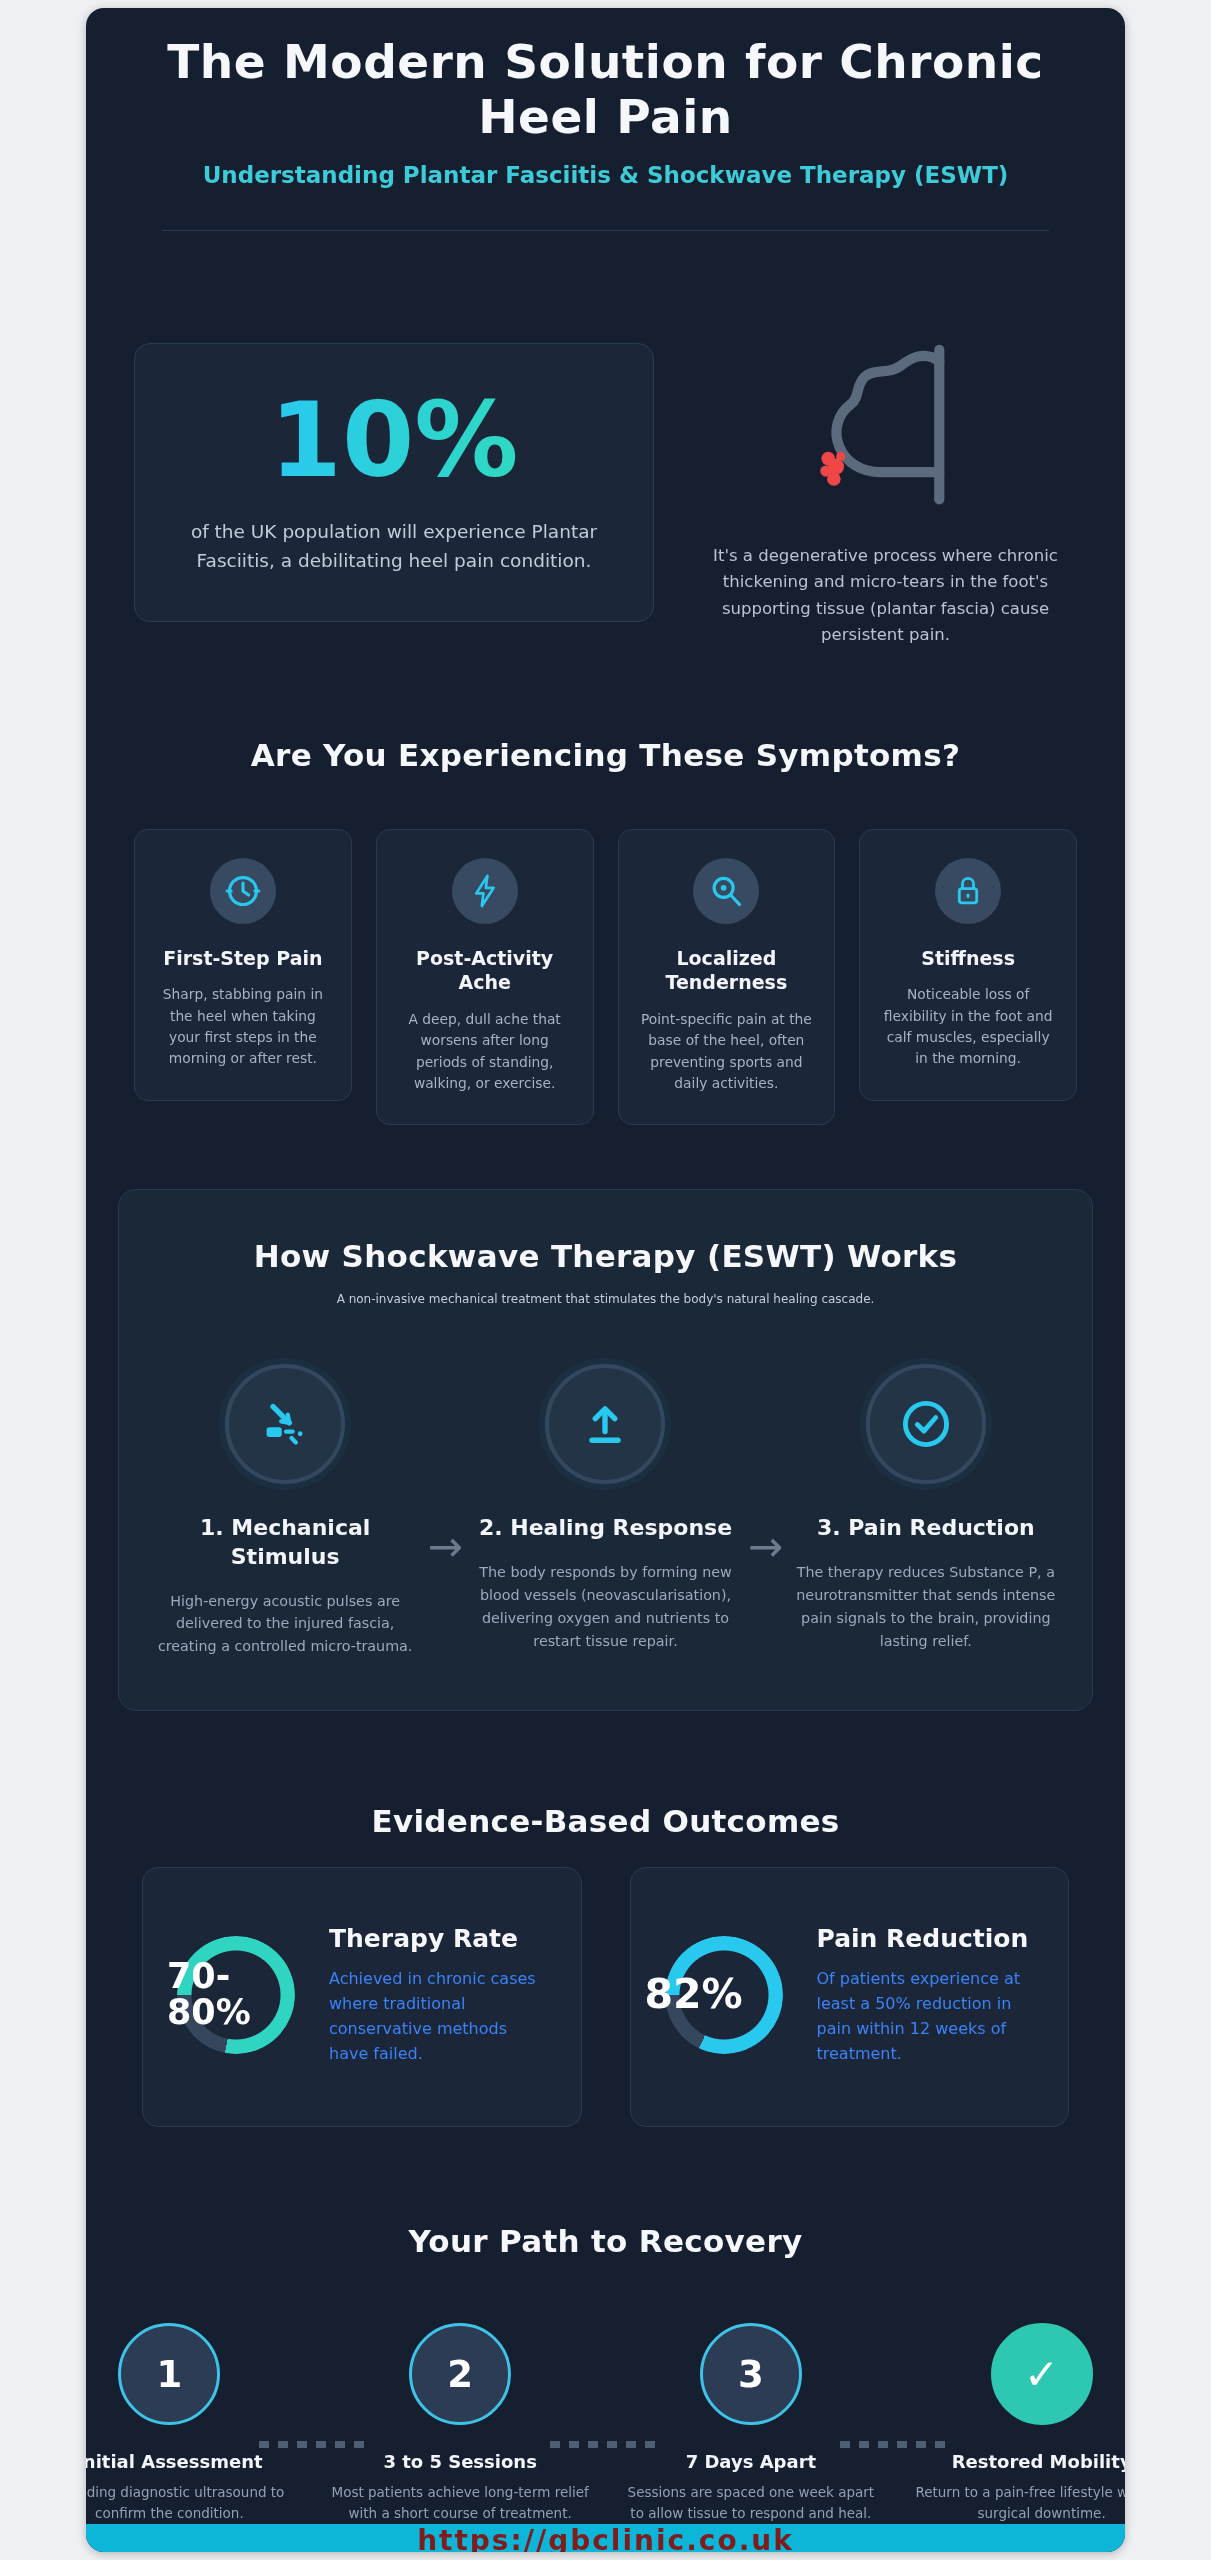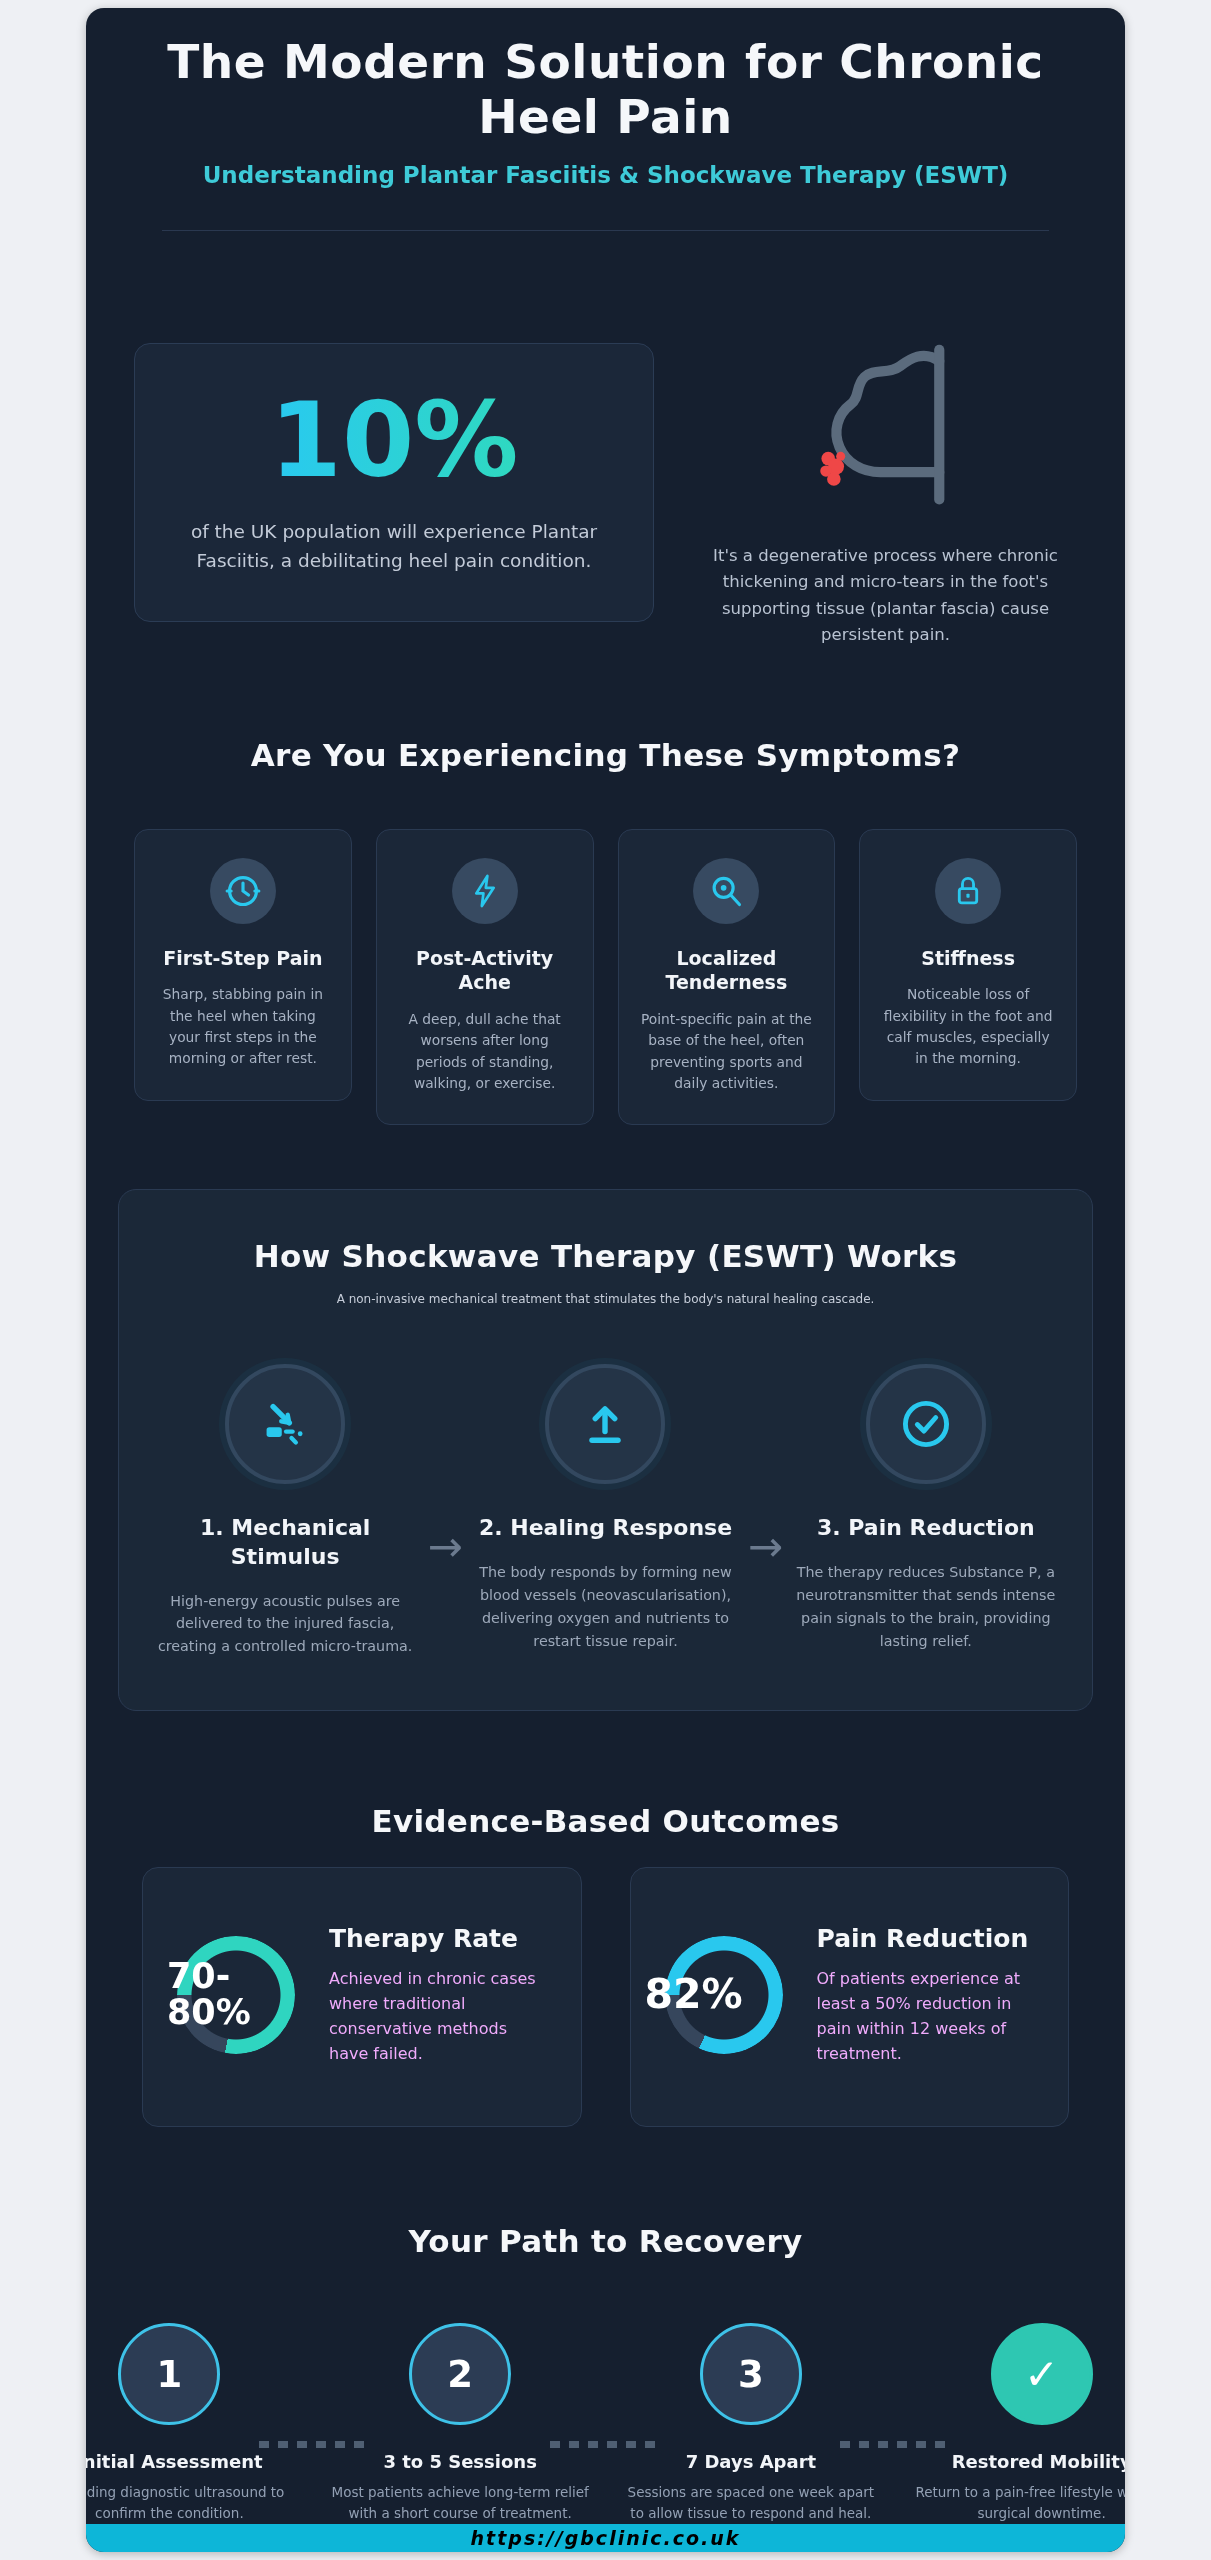--- a/index.html
+++ b/index.html
@@ -44,37 +44,37 @@
   .outcome-card{flex:1;background:#1b2738;border:1px solid #2a3a52;border-radius:16px;padding:56px 34px 60px;
                 display:flex;align-items:center;gap:34px;}
   .ring-wrap{position:relative;width:118px;height:118px;flex-shrink:0;}
   .ring{position:absolute;inset:0;border-radius:50%;
         -webkit-mask:radial-gradient(farthest-side,transparent calc(100% - 15px),#000 calc(100% - 14px));
         mask:radial-gradient(farthest-side,transparent calc(100% - 15px),#000 calc(100% - 14px));}
   .ring-label{position:absolute;top:50%;transform:translateY(-50%);color:#fff;font-weight:800;line-height:1.02;}
   .ring-label.two-line{left:-10px;font-size:35px;}
   .ring-label.one-line{left:-20px;font-size:41px;}
   .outcome-title{color:#f5f7fa;font-size:25px;font-weight:800;}
-  .outcome-text{color:#f0abfc;font-size:16px;line-height:1.55;margin-top:14px;}
+  .outcome-text{color:#3b82f6;font-size:16px;line-height:1.55;margin-top:14px;}
   
   .recovery-heading{margin-top:96px;}
   .path-row{position:relative;display:flex;margin:64px -62px 0;}
   .path-step{flex:1;text-align:center;padding:0 14px;}
   .path-circle{width:96px;height:96px;border-radius:50%;background:#2c3c54;border:3px solid #3ec2e8;
                margin:0 auto;display:flex;align-items:center;justify-content:center;
                color:#fff;font-size:37px;font-weight:700;}
   .path-circle.done{background:#2ec7b2;border-color:#2ec7b2;font-size:42px;}
   .path-title{color:#f2f5f9;font-size:18px;font-weight:700;margin-top:26px;}
   .path-text{color:#93a0b4;font-size:13.5px;line-height:1.55;margin-top:10px;}
   .path-dash{position:absolute;top:118px;width:112px;height:7px;
              background:repeating-linear-gradient(90deg,#4f5f73 0 10px,transparent 10px 19px);}
   .dash-1{left:calc(25% - 56px);} .dash-2{left:calc(50% - 56px);} .dash-3{left:calc(75% - 56px);}
   
   .footer{margin-top:auto;background:#0db6d8;height:72px;display:flex;align-items:center;justify-content:center;}
-  .footer-url{color:#000000;font-size:19px;font-weight:800;letter-spacing:2px;text-decoration:none;font-style:italic;}
+  .footer-url{color:#7f1d1d;font-size:28px;font-weight:800;letter-spacing:2px;text-decoration:none;}
   svg{display:block;}
 </style>
 </head>
 <body>
 
 <div class="poster">
 
   <div class="header">
     <div class="title">The Modern Solution for Chronic Heel Pain</div>
     <div class="subtitle">Understanding Plantar Fasciitis &amp; Shockwave Therapy (ESWT)</div>

